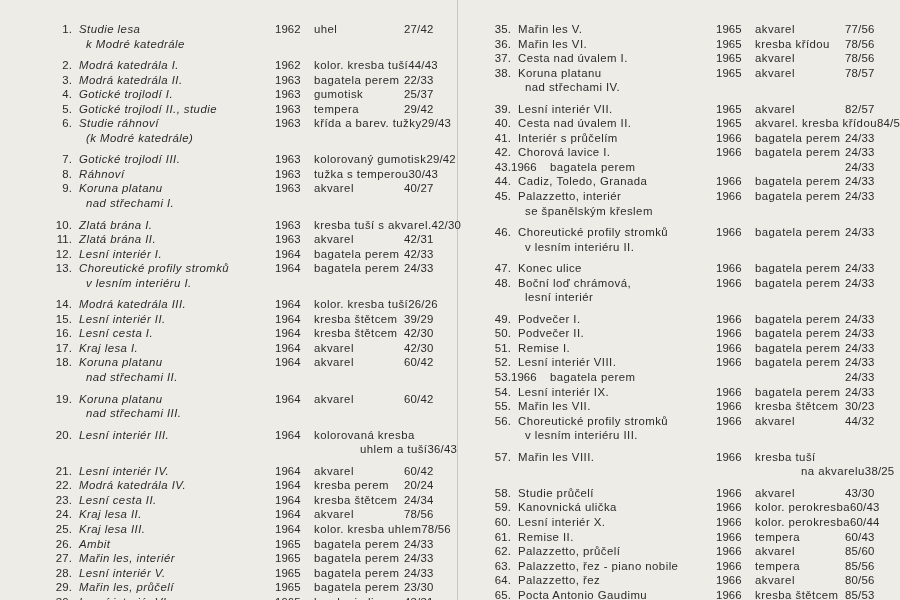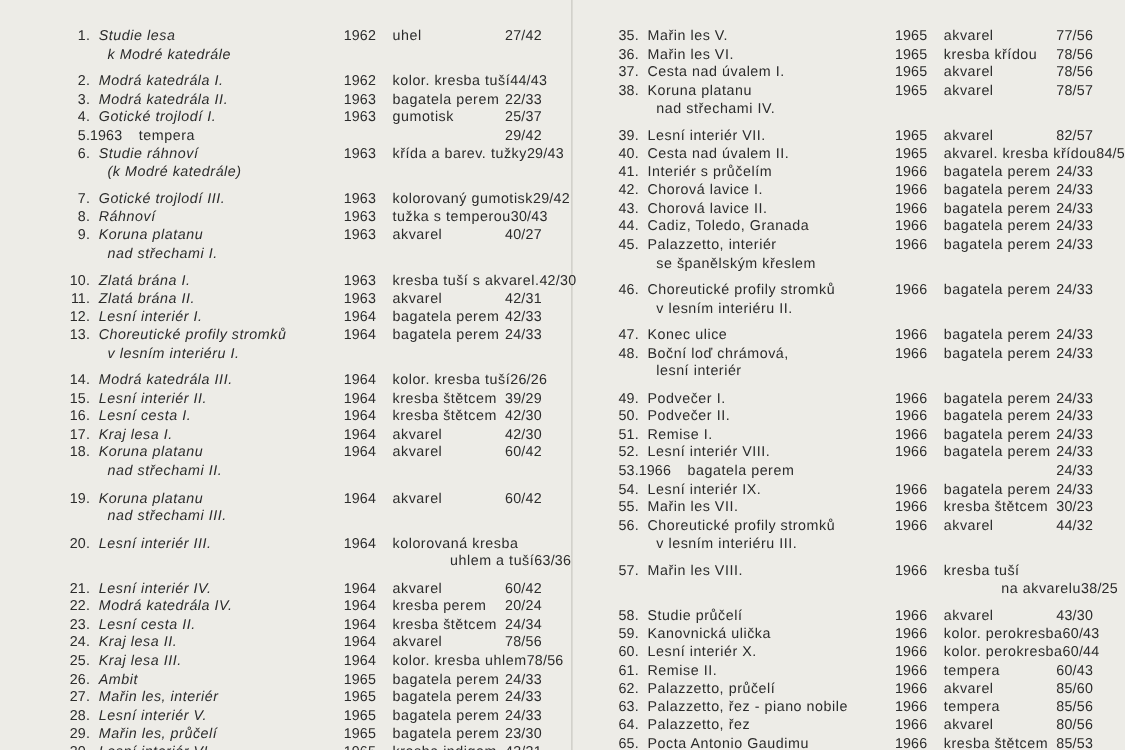--- a/index.html
+++ b/index.html
@@ -155,20 +155,21 @@
           <span class="num">4.</span>
           <span class="title">Gotické trojlodí I.</span>
           <span class="year">1963</span>
           <span class="tech">gumotisk</span>
           <span class="dim">25/37</span>
         </div>
       </div>
       <div class="entry">
         <div class="line">
           <span class="num">5.</span>
+          <span class="title">Gotické trojlodí II., studie</span>
           <span class="year">1963</span>
           <span class="tech">tempera</span>
           <span class="dim">29/42</span>
         </div>
       </div>
       <div class="entry">
         <div class="line">
           <span class="num">6.</span>
           <span class="title">Studie ráhnoví</span>
           <span class="year">1963</span>
@@ -339,21 +340,21 @@
           <span class="title">Lesní interiér III.</span>
           <span class="year">1964</span>
           <span class="tech">kolorovaná kresba</span>
           <span class="dim"></span>
         </div>
         <div class="line cont">
           <span class="num">20.</span>
           <span class="title title-cont"></span>
           <span class="year"></span>
           <span class="tech tech-cont">uhlem a tuší</span>
-          <span class="dim">63/36</span>
+          <span class="dim">36/43</span>
         </div>
         <div class="spacer"></div>
       </div>
       <div class="entry">
         <div class="line">
           <span class="num">21.</span>
           <span class="title">Lesní interiér IV.</span>
           <span class="year">1964</span>
           <span class="tech">akvarel</span>
           <span class="dim">60/42</span>
@@ -518,21 +519,20 @@
           <span class="num">42.</span>
           <span class="title">Chorová lavice I.</span>
           <span class="year">1966</span>
           <span class="tech">bagatela perem</span>
           <span class="dim">24/33</span>
         </div>
       </div>
       <div class="entry">
         <div class="line">
           <span class="num">43.</span>
-          <span class="title">Chorová lavice II.</span>
           <span class="year">1966</span>
           <span class="tech">bagatela perem</span>
           <span class="dim">24/33</span>
         </div>
       </div>
       <div class="entry">
         <div class="line">
           <span class="num">44.</span>
           <span class="title">Cadiz, Toledo, Granada</span>
           <span class="year">1966</span>

